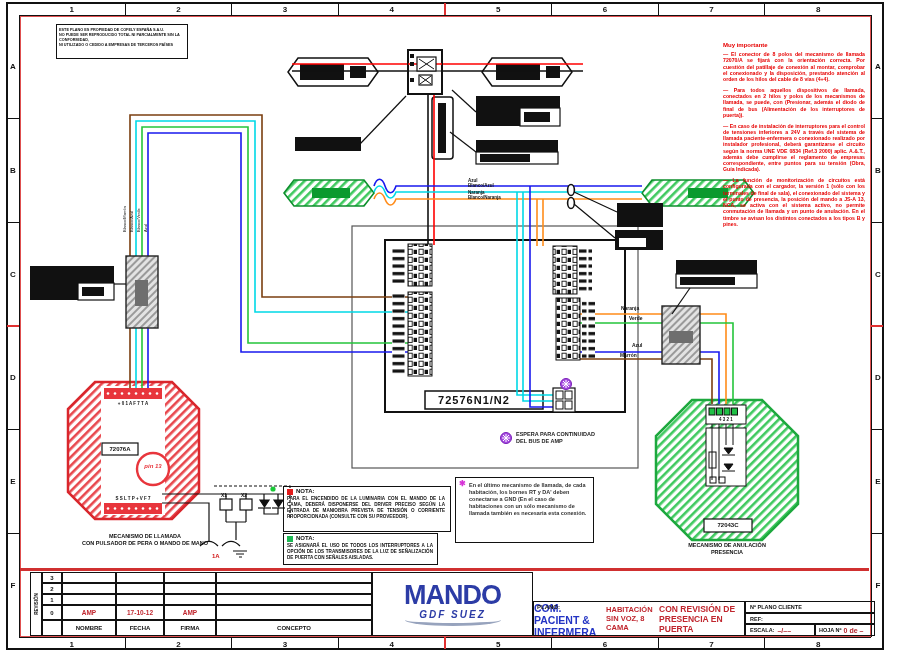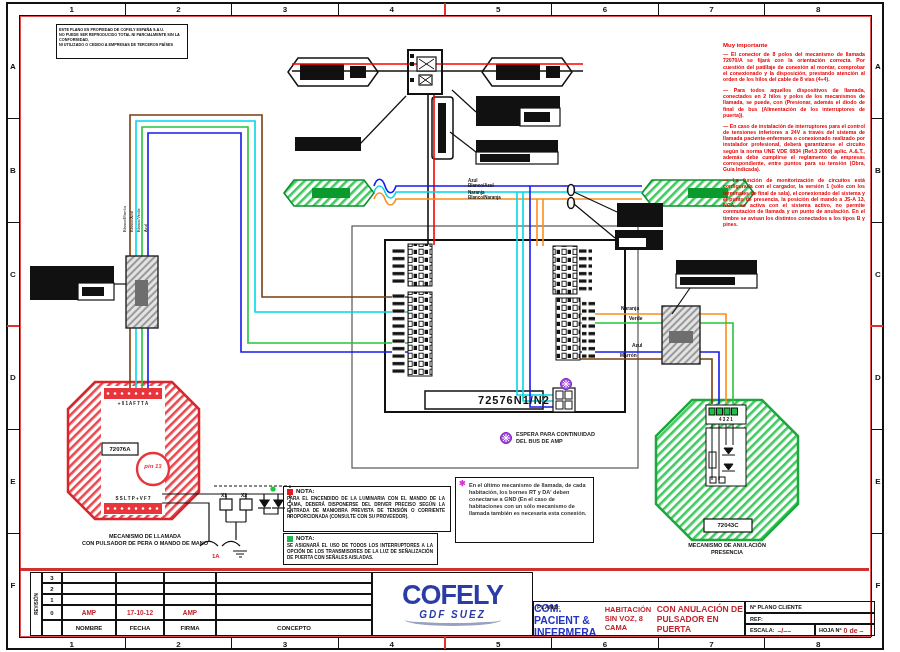--- a/index.html
+++ b/index.html
@@ -319,21 +319,21 @@
   <div class="lbl" style="left:122px;top:232px;transform:rotate(-90deg) scale(.5);transform-origin:0 0;font:8px 'Liberation Sans',sans-serif;">Blanco/Marrón</div>
   <div class="lbl" style="left:129px;top:232px;transform:rotate(-90deg) scale(.5);transform-origin:0 0;font:8px 'Liberation Sans',sans-serif;">Blanco/Azul</div>
   <div class="lbl" style="left:136px;top:232px;transform:rotate(-90deg) scale(.5);transform-origin:0 0;font:8px 'Liberation Sans',sans-serif;">Blanco/Verde</div>
   <div class="lbl" style="left:143px;top:232px;transform:rotate(-90deg) scale(.5);transform-origin:0 0;font:8px 'Liberation Sans',sans-serif;">Azul</div>
 
   <div class="lbl" style="left:621px;top:306px;transform:scale(.55);transform-origin:0 0;font:bold 9px 'Liberation Sans',sans-serif;">Naranja</div>
   <div class="lbl" style="left:629px;top:316px;transform:scale(.55);transform-origin:0 0;font:bold 9px 'Liberation Sans',sans-serif;">Verde</div>
   <div class="lbl" style="left:632px;top:343px;transform:scale(.55);transform-origin:0 0;font:bold 9px 'Liberation Sans',sans-serif;">Azul</div>
   <div class="lbl" style="left:620px;top:353px;transform:scale(.55);transform-origin:0 0;font:bold 9px 'Liberation Sans',sans-serif;">Marrón</div>
 
-  <div class="lbl" style="left:425px;top:394px;width:98px;text-align:center;font:bold 11px 'Liberation Sans',sans-serif;letter-spacing:1px;margin-left:40px;">72576N1/N2</div>
+  <div class="lbl" style="left:425px;top:394px;width:98px;text-align:center;font:bold 11px 'Liberation Sans',sans-serif;letter-spacing:1px;">72576N1/N2</div>
 
   <div class="lbl" style="left:516px;top:431px;font:bold 5.5px/1.3 'Liberation Sans',sans-serif;color:#222;">
     <div>ESPERA PARA CONTINUIDAD</div>
       <div>DEL BUS DE AMP</div>
   </div>
 
   <div class="lbl" style="left:104px;top:401px;width:58px;text-align:center;font:bold 4.5px 'Liberation Sans',sans-serif;">+ 0 1 A F 7 T A</div>
   <div class="lbl" style="left:102px;top:446px;width:36px;text-align:center;font:bold 6px 'Liberation Sans',sans-serif;">72076A</div>
   <div class="lbl" style="left:141px;top:463px;width:24px;text-align:center;font:bold italic 6px/1.1 'Liberation Sans',sans-serif;color:#e8353c;white-space:normal;">pin 13</div>
   <div class="lbl" style="left:104px;top:496px;width:58px;text-align:center;font:bold 4.5px 'Liberation Sans',sans-serif;">S S L T P + V F 7</div>
@@ -393,30 +393,30 @@
     <div class="cellbox red" style="left:86px;top:33px;width:48px;height:15px;font:bold 6.5px 'Liberation Sans',sans-serif;">17-10-12</div>
     <div class="cellbox red" style="left:134px;top:33px;width:52px;height:15px;font:bold 6.5px 'Liberation Sans',sans-serif;">AMP</div>
     <div class="cellbox" style="left:186px;top:33px;width:156px;height:15px;"></div>
     <div class="cellbox hdr" style="left:32px;top:48px;width:54px;height:16px;">NOMBRE</div>
     <div class="cellbox hdr" style="left:86px;top:48px;width:48px;height:16px;">FECHA</div>
     <div class="cellbox hdr" style="left:134px;top:48px;width:52px;height:16px;">FIRMA</div>
     <div class="cellbox hdr" style="left:186px;top:48px;width:156px;height:16px;">CONCEPTO</div>
     <div class="cellbox" style="left:12px;top:48px;width:20px;height:16px;"></div>
 
     <div class="cellbox" style="left:342px;top:0;width:161px;height:64px;border-width:1.5px;flex-direction:column;">
-      <div style="font:800 27px 'Liberation Sans',sans-serif;color:#2c3ca6;letter-spacing:-1px;line-height:1;">COFELY</div>
+      <div style="font:800 27px 'Liberation Sans',sans-serif;color:#2c3ca6;letter-spacing:-1px;line-height:1;">MANDO</div>
       <div style="font:bold italic 10px 'Liberation Sans',sans-serif;color:#2c3ca6;letter-spacing:2px;">GDF SUEZ</div>
       <div style="width:96px;height:9px;border-bottom:3px solid #97a3bd;border-radius:50%;margin-top:-6px;"></div>
     </div>
 
     <div class="cellbox" style="left:503px;top:29px;width:212px;height:35px;border-width:1.5px;flex-direction:row;justify-content:flex-start;">
       <span style="font:bold 6px 'Liberation Sans',sans-serif;align-self:flex-start;margin:2px 0 0 3px;position:absolute;">PLANO:</span>
       <span style="font:bold 10.5px 'Liberation Sans',sans-serif;color:#2334c4;margin-top:2px;">COM. PACIENT &amp; INFERMERA</span>
       <span style="font:bold 7.5px 'Liberation Sans',sans-serif;color:#c0262e;">HABITACIÓN SIN VOZ, 8 CAMA</span>
-      <span style="font:bold 8.5px 'Liberation Sans',sans-serif;color:#c0262e;">CON ANULACIÓN DE PULSADOR EN PUERTA</span>
+      <span style="font:bold 8.5px 'Liberation Sans',sans-serif;color:#c0262e;">CON REVISIÓN DE PRESENCIA EN PUERTA</span>
     </div>
     <div class="cellbox" style="left:715px;top:29px;width:130px;height:12px;justify-content:flex-start;">
       <span style="font:bold 5.5px 'Liberation Sans',sans-serif;margin-left:4px;">Nº PLANO CLIENTE</span>
     </div>
     <div class="cellbox" style="left:715px;top:41px;width:130px;height:11px;justify-content:flex-start;">
       <span style="font:bold 5.5px 'Liberation Sans',sans-serif;margin-left:4px;">REF:</span>
     </div>
     <div class="cellbox" style="left:715px;top:52px;width:70px;height:12px;justify-content:flex-start;">
       <span style="font:bold 5.5px 'Liberation Sans',sans-serif;margin-left:4px;">ESCALA:</span>
       <span style="font:bold 7px 'Liberation Sans',sans-serif;color:#b3242b;margin-left:3px;">–/––</span>

